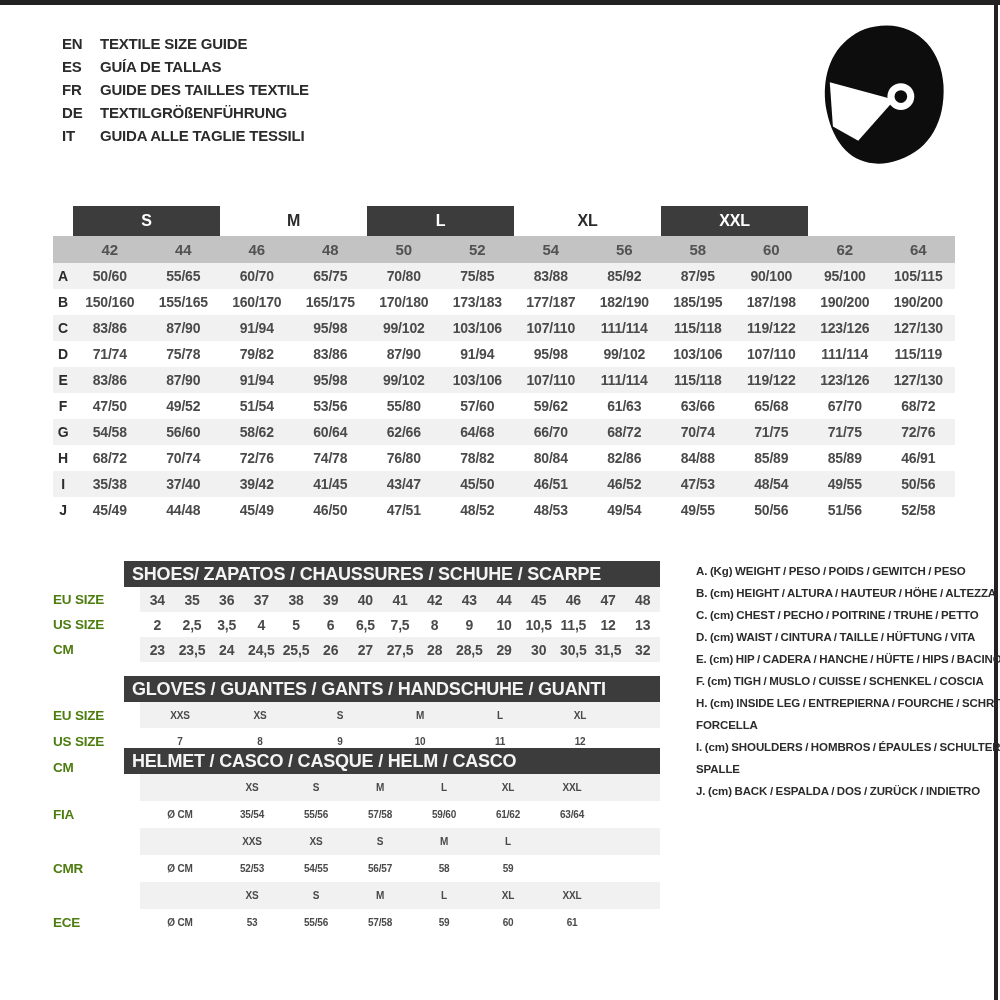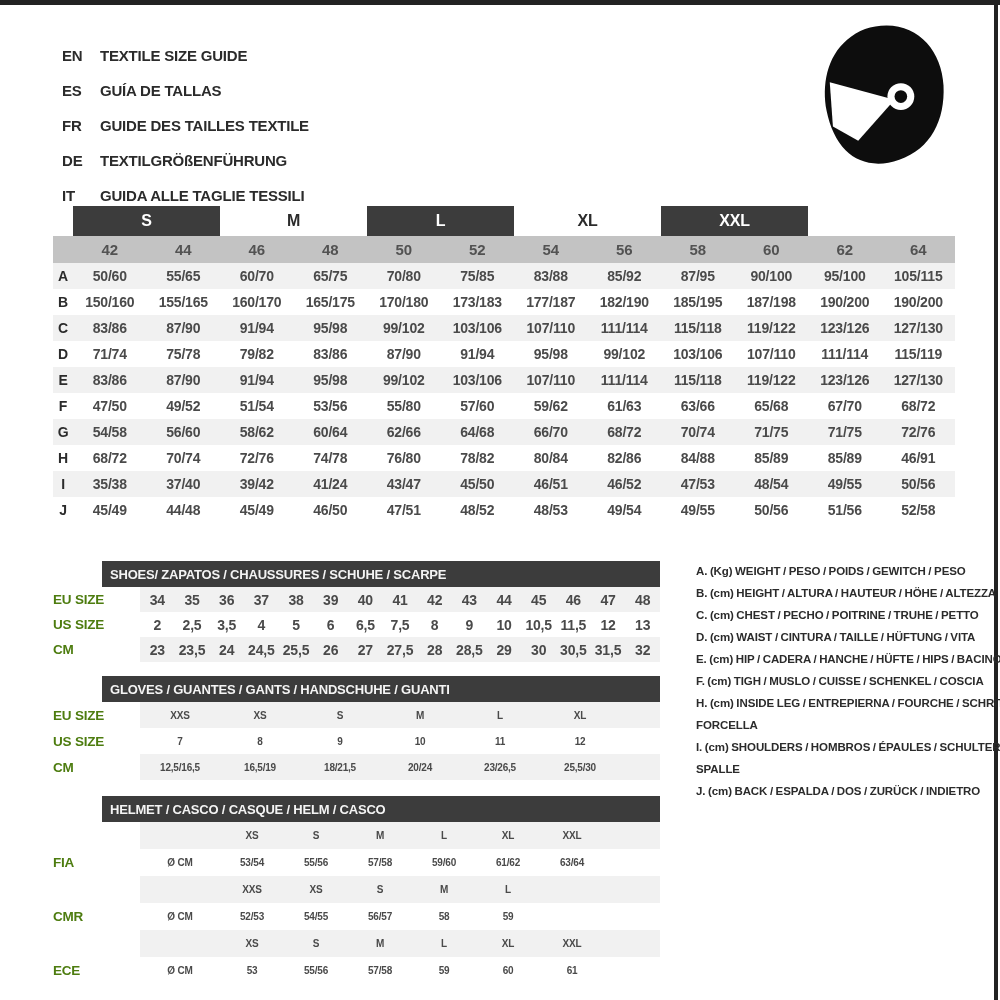--- a/index.html
+++ b/index.html
@@ -6,21 +6,21 @@
   * { margin:0; padding:0; box-sizing:border-box; }
   html,body { background:#fff; }
   body { font-family:"Liberation Sans", sans-serif; font-weight:700; }
   .page { position:relative; width:1000px; height:1000px; background:#fff; overflow:hidden;
           color:#4a4a4a; letter-spacing:-0.2px; }
   .top-border { position:absolute; top:0; left:0; width:1000px; height:5px; background:var(--frame,#222); }
   .right-border { position:absolute; top:0; right:2px; width:4px; height:1000px; background:var(--frame,#222); }
 
   
   .langs { position:absolute; left:62px; top:32px; }
-  .lang-row { display:flex; height:23px; align-items:center; font-size:15px; color:#2b2b2b;margin-top:12px; }
+  .lang-row { display:flex; height:23px; align-items:center; font-size:15px; color:#2b2b2b; }
   .lang-code { width:38px; }
 
   
   .helmet { position:absolute; left:795px; top:16px; width:158px; height:158px; }
 
   
   .tx { position:absolute; left:53px; top:205px; width:902px; }
   .tx-grid { display:grid; grid-template-columns:20px repeat(12,1fr); }
   .tx-groups { height:31px; align-items:center; }
   .sg { display:flex; align-items:center; justify-content:center; font-size:16px; color:#2b2b2b; height:30px; }
@@ -30,23 +30,23 @@
   .tx-band { background:var(--band,#c3c3c3); height:27px; }
   .cell { display:flex; align-items:center; justify-content:center; }
   .band-num { font-size:15px; color:#525252; }
   .t-row { height:26px; }
   .t-rows .t-row:nth-child(odd) { background:var(--stripe,#f1f1f1); }
   .t-row .cell { font-size:14px; }
   .t-letter { font-size:14px; color:#2b2b2b; }
 
   
   .sec { position:absolute; left:53px; width:607px; }
-  .sec-shoes { top:561px; } .sec-gloves { top:676px; } .sec-helmet { top:796px; }
-  .sec-bar { margin-left:49px; height:26px; background:var(--dark,#3c3c3c); color:#f4f4f4;
-             display:flex; align-items:center; padding-left:8px; font-size:13px; }
+  .sec-shoes { top:561px; } .sec-gloves { top:676px; } .sec-helmet { top:748px; }
+  .sec-bar { margin-left:71px; height:26px; background:var(--dark,#3c3c3c); color:#f4f4f4;
+             display:flex; align-items:center; padding-left:8px; font-size:18px; }
   .sec-row { display:flex; }
   .h25{height:25px}.h26{height:26px}.h27{height:27px}
   .sec-label { width:87px; display:flex; align-items:center; font-size:13.5px; color:#4d7c0f; }
   .sec-cells { flex:1; display:grid; }
   .band { background:var(--stripe,#f1f1f1); }
   .shoes-cells { grid-template-columns:repeat(15,1fr); }
   .gloves-cells { grid-template-columns:repeat(6,80px) 1fr; }
   .helmet-cells { grid-template-columns:80px repeat(6,64px) 1fr; }
   .fs14 { font-size:14px; } .fs15 { font-size:10px; }
 
@@ -259,21 +259,21 @@
           <div class="cell">85/89</div>
           <div class="cell">85/89</div>
           <div class="cell">46/91</div>
         </div>
 
         <div class="t-row tx-grid">
           <div class="cell t-letter">I</div>
           <div class="cell">35/38</div>
           <div class="cell">37/40</div>
           <div class="cell">39/42</div>
-          <div class="cell">41/24</div>
+          <div class="cell">41/45</div>
           <div class="cell">43/47</div>
           <div class="cell">45/50</div>
           <div class="cell">46/51</div>
           <div class="cell">46/52</div>
           <div class="cell">47/53</div>
           <div class="cell">48/54</div>
           <div class="cell">49/55</div>
           <div class="cell">50/56</div>
         </div>
 
@@ -416,21 +416,21 @@
           <div class="cell fs15">L</div>
           <div class="cell fs15">XL</div>
           <div class="cell fs15">XXL</div>
         </div>
     </div>
     <div class="sec-row h27">
       <div class="sec-label">FIA</div>
       <div class="sec-cells helmet-cells">
         <div class="cell fs15">Ø CM</div>
 
-      <div class="cell fs15">53/54</div>
+      <div class="cell fs15">35/54</div>
           <div class="cell fs15">55/56</div>
           <div class="cell fs15">57/58</div>
           <div class="cell fs15">59/60</div>
           <div class="cell fs15">61/62</div>
           <div class="cell fs15">63/64</div>
         </div>
     </div>
 
     <div class="sec-row h27">
       <div class="sec-label"></div>

